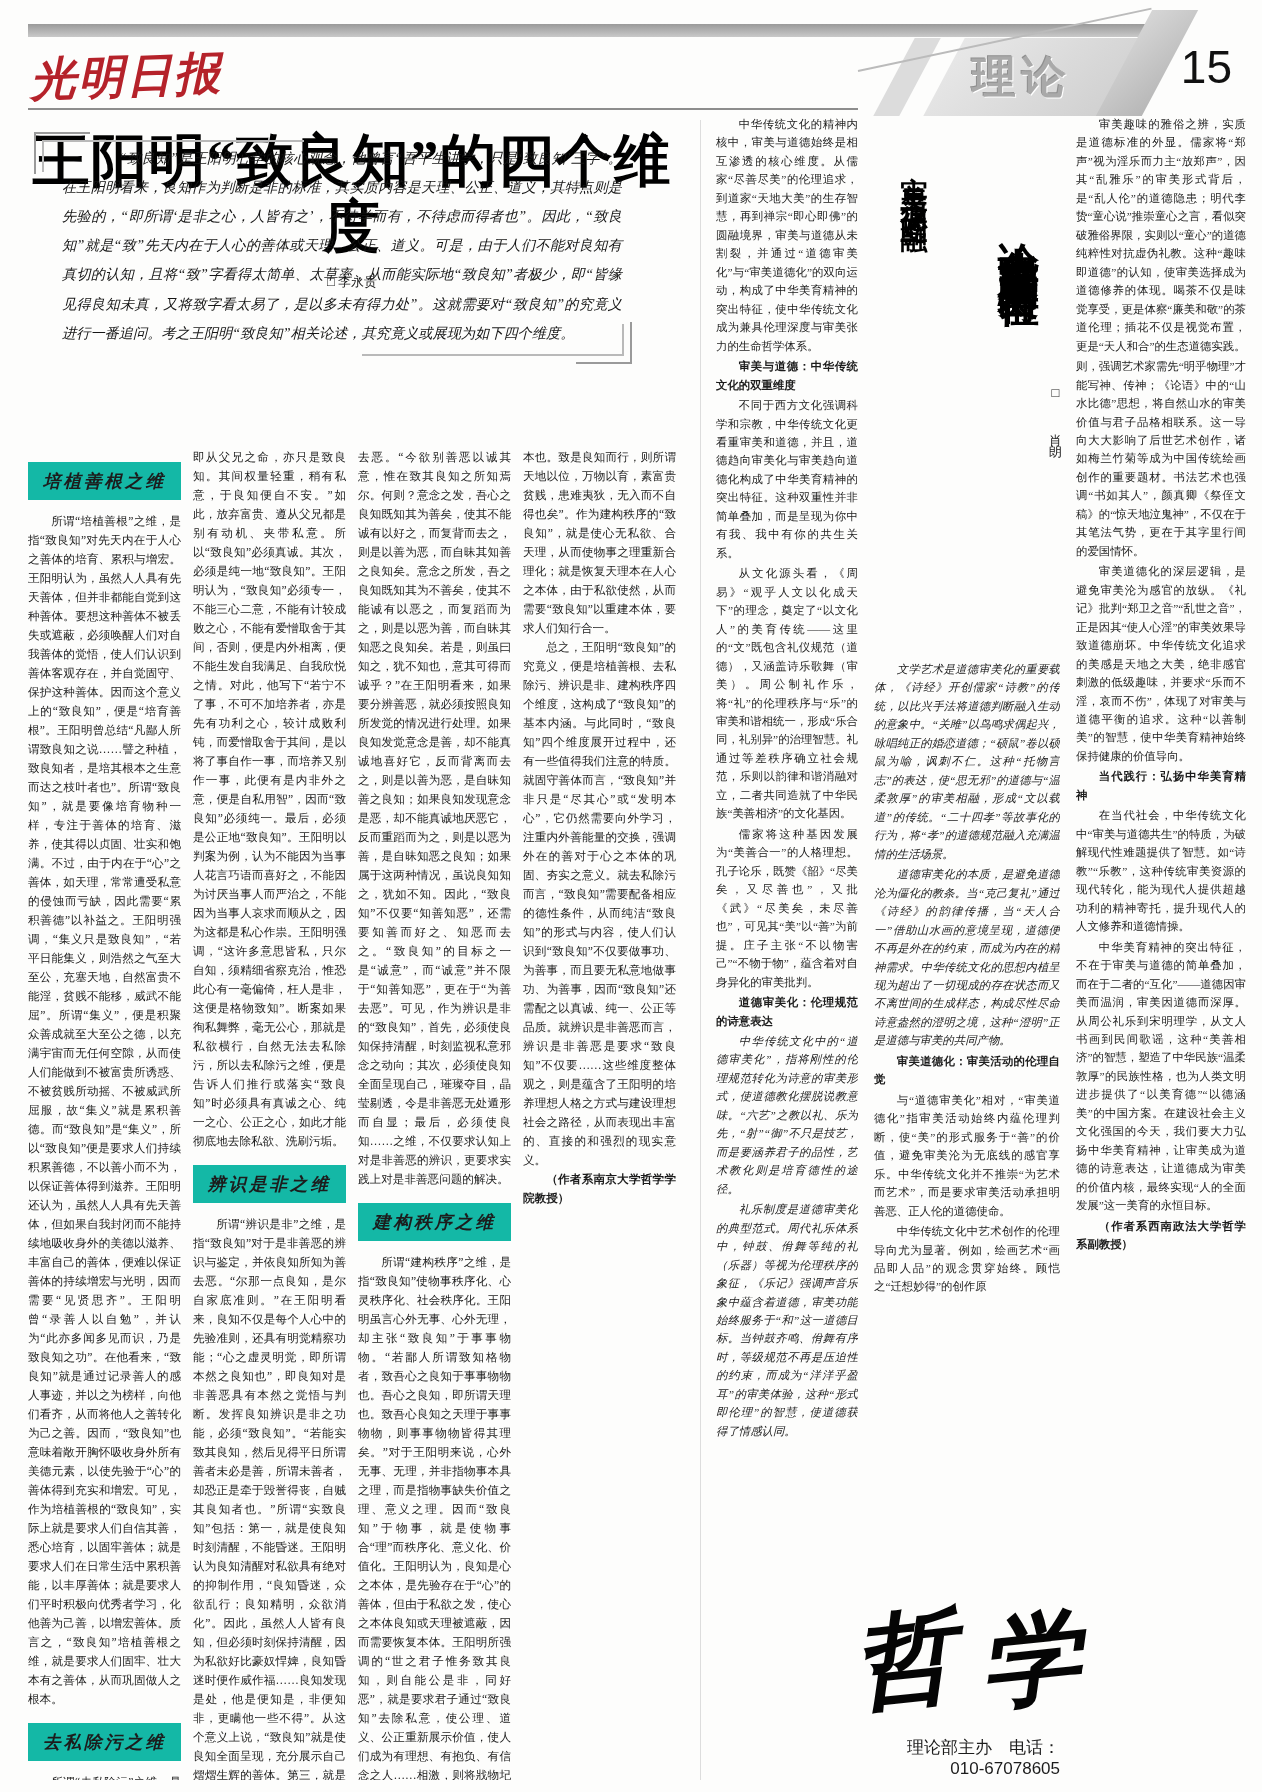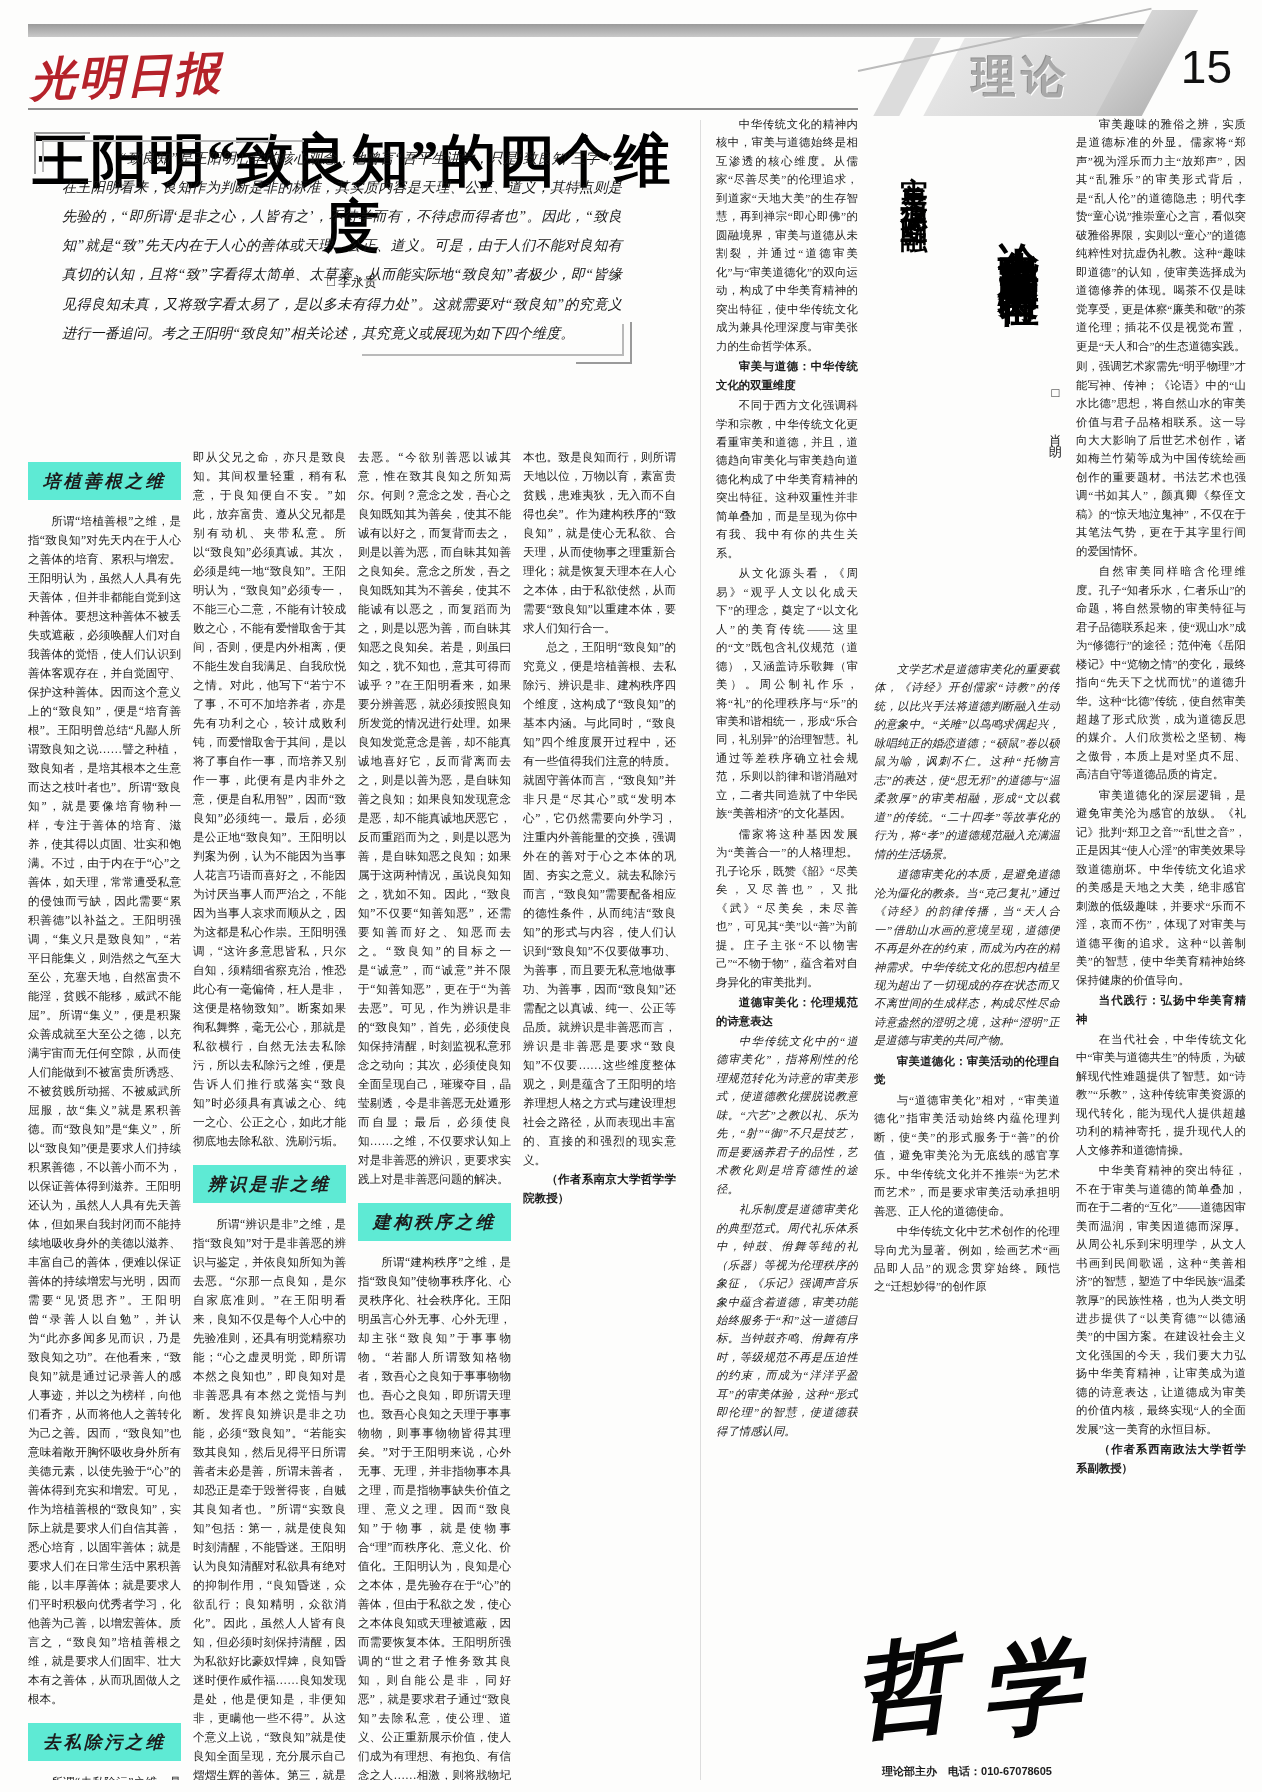--- a/index.html
+++ b/index.html
@@ -37,21 +37,21 @@
   #corner-tl{left:0;top:4px;border-left:2px solid #9a9a9a;border-top:2px solid #9a9a9a;}
   #corner-tl:after{content:"";position:absolute;left:6px;top:6px;width:260px;height:30px;
                    border-left:2px solid #b9b9b9;border-top:2px solid #b9b9b9;}
   #corner-br{right:0;bottom:-6px;border-right:2px solid #9a9a9a;border-bottom:2px solid #9a9a9a;}
   #corner-br:after{content:"";position:absolute;right:6px;bottom:6px;width:260px;height:30px;
                    border-right:2px solid #b9b9b9;border-bottom:2px solid #b9b9b9;}
   #main-cols{position:absolute;left:28px;top:448px;width:648px;height:1332px;
              display:flex;gap:12px;}
   .ncol{flex:1;overflow:hidden;}
   .ncol p{margin:0;font-size:11.6px;line-height:1.64;text-align:justify;text-indent:2em;}
-  .col-heading{background:#5eead4;text-align:center;font-size:17.5px;font-weight:bold;font-style:italic;
+  .col-heading{background:#14b8a6;text-align:center;font-size:17.5px;font-weight:bold;font-style:italic;
                padding:7px 0;margin:14px 0 12px 0;letter-spacing:3px;font-family:"Liberation Serif",serif;}
   .attribution{font-weight:bold;text-indent:2em;}
   
   #art-divider{position:absolute;left:700px;top:120px;width:1px;height:1660px;background:#ddd;}
   #right-art{position:absolute;left:716px;top:115px;width:530px;height:1668px;display:flex;gap:16px;}
   .rcol p{margin:0 0 2px 0;font-size:11.4px;line-height:1.62;text-align:justify;text-indent:2em;}
   .rcol{overflow:hidden;}
   #r-colA{width:142px;}
   #r-colMid{width:186px;display:flex;flex-direction:column;}
   #r-colC{width:170px;}
@@ -62,21 +62,21 @@
   #title-block{height:545px;position:relative;flex:none;}
   #vt-kicker{position:absolute;left:22px;top:40px;writing-mode:vertical-rl;font-size:27px;font-weight:bold;
              letter-spacing:7px;color:#000;}
   #vt-main{position:absolute;left:118px;top:95px;writing-mode:vertical-rl;font-size:41px;font-weight:900;
            letter-spacing:4px;color:#000;}
   #vt-byline{position:absolute;left:172px;top:270px;writing-mode:vertical-rl;font-size:13px;letter-spacing:10px;}
   #midtext{flex:1;overflow:hidden;}
   #calligraphy{height:150px;display:flex;align-items:center;justify-content:center;gap:26px;flex:none;}
   .callig-char{font-size:100px;font-weight:900;font-style:italic;transform:rotate(-6deg);
                font-family:"DejaVu Serif",serif;color:#050505;}
-  #r-footer{flex:none;text-align:center;font-size:11px;font-weight:bold;padding-bottom:4px;
+  #r-footer{flex:none;text-align:right;font-size:17px;font-weight:normal;padding-bottom:4px;
             font-family:"Liberation Sans","DejaVu Sans",sans-serif;}
 </style>
 </head>
 <body>
 
 <div id="page">
 
   <div id="topbar"></div>
   <div id="masthead">光明日报</div>
   <div id="hdr-rule"></div>
@@ -150,21 +150,20 @@
         </div>
       <div id="calligraphy">
         <span class="callig-char">哲</span>
         <span class="callig-char">学</span>
       </div>
       <div id="r-footer">理论部主办　电话：010-67078605</div>
     </div>
     <div id="r-colC" class="rcol">
         <p>审美趣味的雅俗之辨，实质是道德标准的外显。儒家将“郑声”视为淫乐而力主“放郑声”，因其“乱雅乐”的审美形式背后，是“乱人伦”的道德隐患；明代李贽“童心说”推崇童心之言，看似突破雅俗界限，实则以“童心”的道德纯粹性对抗虚伪礼教。这种“趣味即道德”的认知，使审美选择成为道德修养的体现。喝茶不仅是味觉享受，更是体察“廉美和敬”的茶道伦理；插花不仅是视觉布置，更是“天人和合”的生态道德实践。</p>
         <p style="text-indent: 0px;">则，强调艺术家需先“明乎物理”才能写神、传神；《论语》中的“山水比德”思想，将自然山水的审美价值与君子品格相联系。这一导向大大影响了后世艺术创作，诸如梅兰竹菊等成为中国传统绘画创作的重要题材。书法艺术也强调“书如其人”，颜真卿《祭侄文稿》的“惊天地泣鬼神”，不仅在于其笔法气势，更在于其字里行间的爱国情怀。</p>
-        <p>自然审美同样暗含伦理维度。孔子“知者乐水，仁者乐山”的命题，将自然景物的审美特征与君子品德联系起来，使“观山水”成为“修德行”的途径；范仲淹《岳阳楼记》中“览物之情”的变化，最终指向“先天下之忧而忧”的道德升华。这种“比德”传统，使自然审美超越了形式欣赏，成为道德反思的媒介。人们欣赏松之坚韧、梅之傲骨，本质上是对坚贞不屈、高洁自守等道德品质的肯定。</p>
         <p>审美道德化的深层逻辑，是避免审美沦为感官的放纵。《礼记》批判“郑卫之音”“乱世之音”，正是因其“使人心淫”的审美效果导致道德崩坏。中华传统文化追求的美感是天地之大美，绝非感官刺激的低级趣味，并要求“乐而不淫，哀而不伤”，体现了对审美与道德平衡的追求。这种“以善制美”的智慧，使中华美育精神始终保持健康的价值导向。</p>
         <p class="r-subhead">当代践行：弘扬中华美育精神</p>
         <p>在当代社会，中华传统文化中“审美与道德共生”的特质，为破解现代性难题提供了智慧。如“诗教”“乐教”，这种传统审美资源的现代转化，能为现代人提供超越功利的精神寄托，提升现代人的人文修养和道德情操。</p>
         <p>中华美育精神的突出特征，不在于审美与道德的简单叠加，而在于二者的“互化”——道德因审美而温润，审美因道德而深厚。从周公礼乐到宋明理学，从文人书画到民间歌谣，这种“美善相济”的智慧，塑造了中华民族“温柔敦厚”的民族性格，也为人类文明进步提供了“以美育德”“以德涵美”的中国方案。在建设社会主义文化强国的今天，我们要大力弘扬中华美育精神，让审美成为道德的诗意表达，让道德成为审美的价值内核，最终实现“人的全面发展”这一美育的永恒目标。</p>
         <p class="attribution">（作者系西南政法大学哲学系副教授）</p>
       </div>
   </div>
 
 </div>
 

